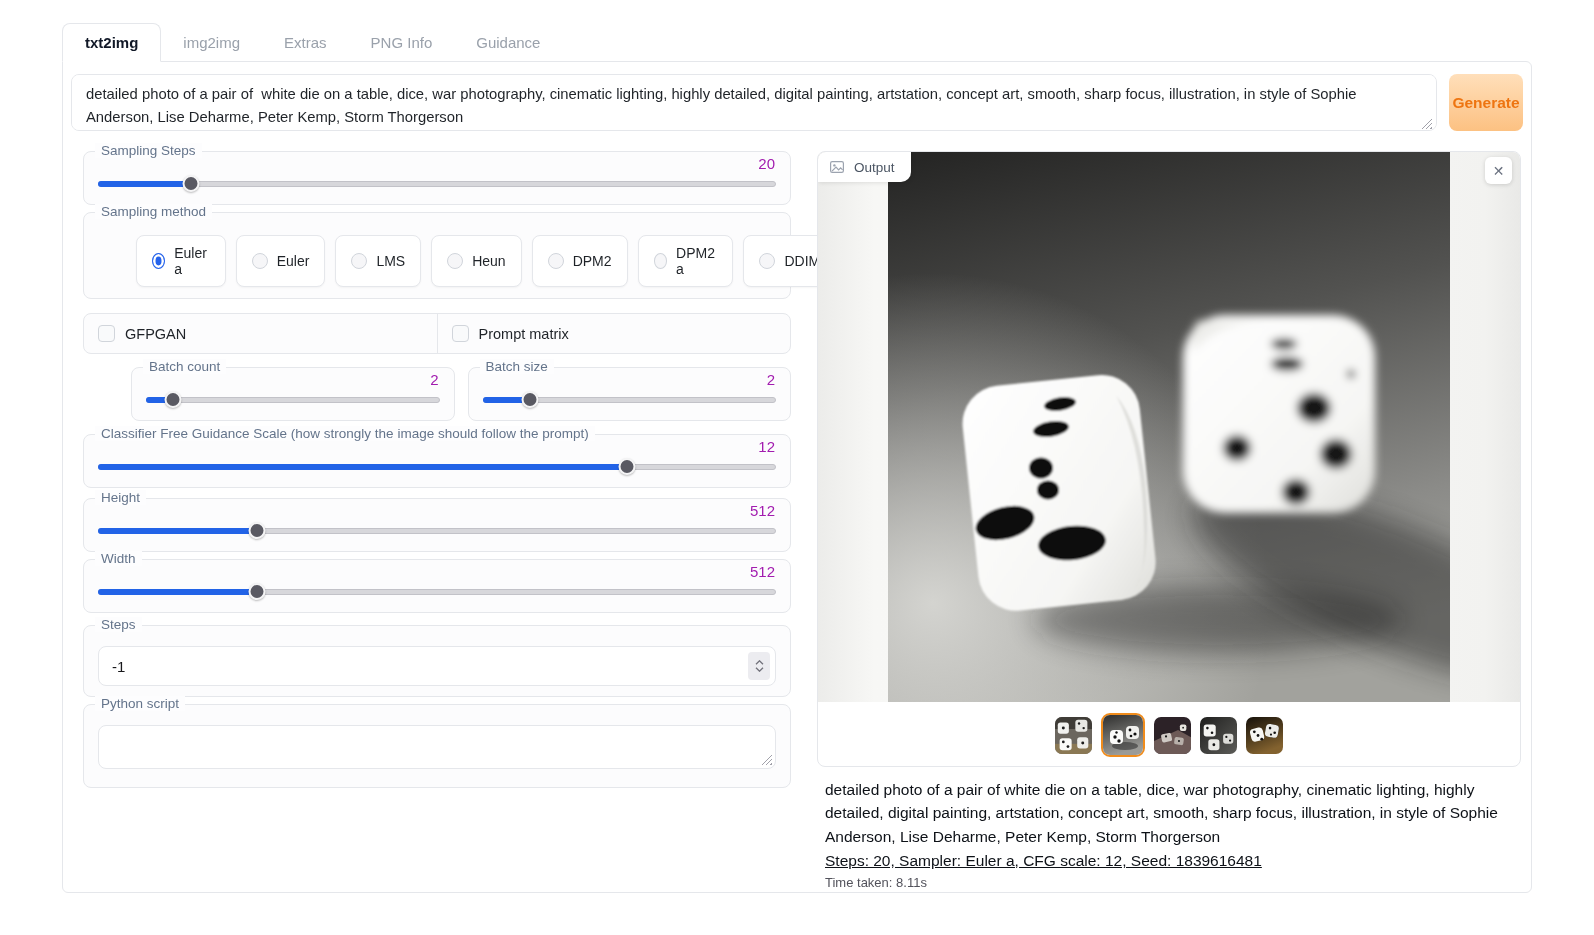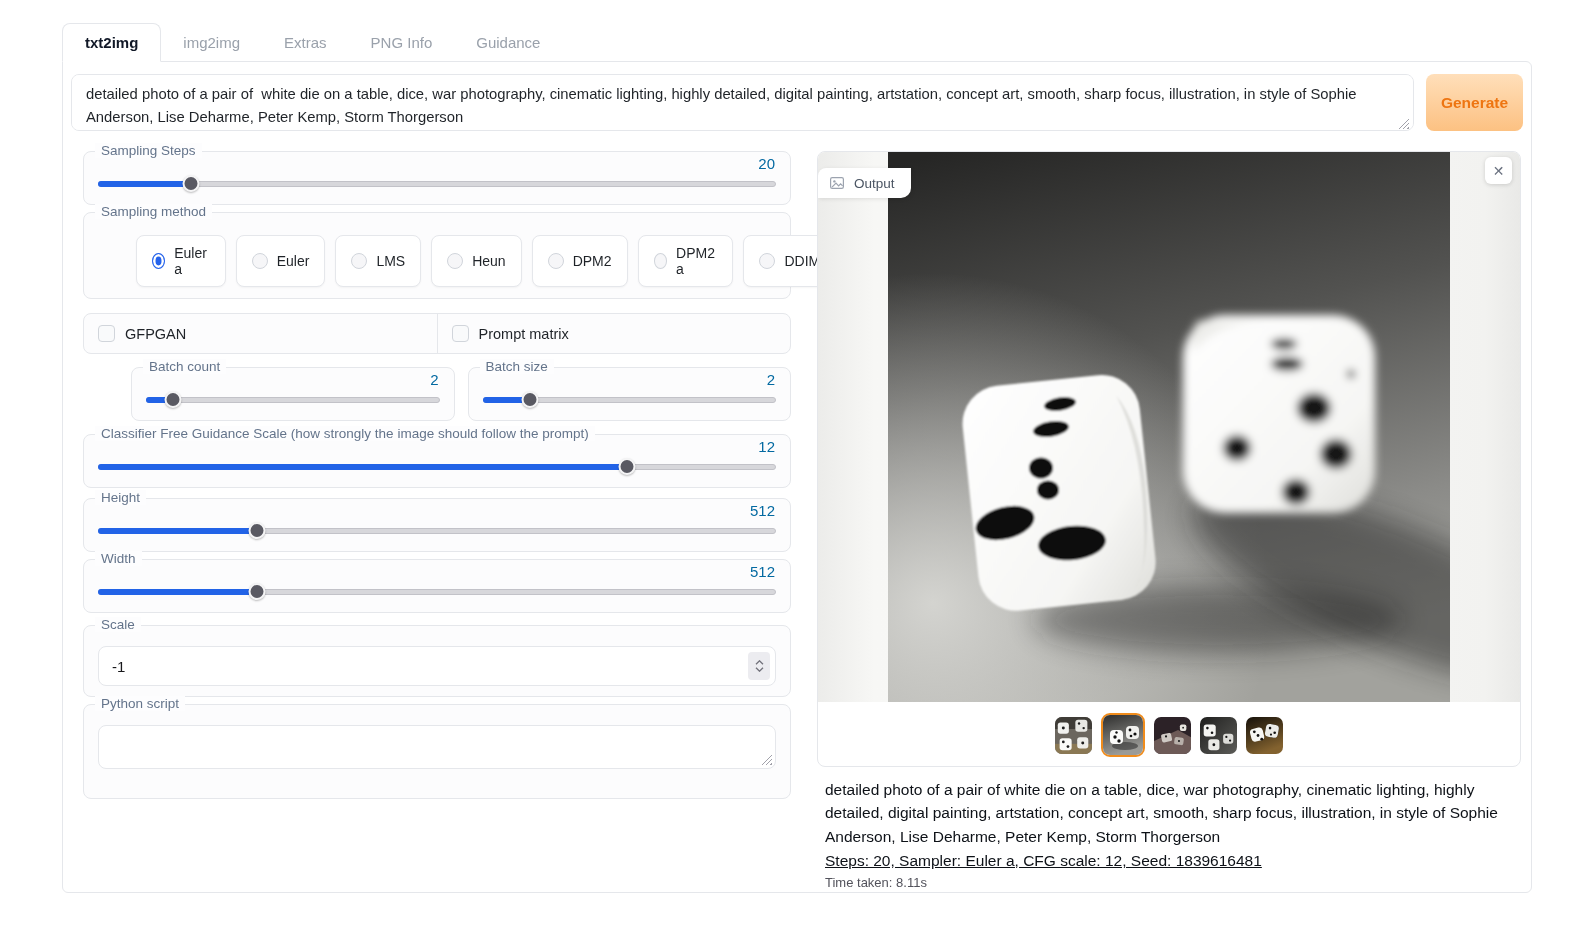--- a/index.html
+++ b/index.html
@@ -19,35 +19,35 @@
 
   
   .prompt-row { display:flex; gap:12px; padding:0 2px; }
   .prompt-wrap { position:relative; flex:1; }
   textarea.prompt { width:100%; height:57px; border:1px solid #e5e7eb; border-radius:8px;
     padding:8px 14px; font-size:14.8px; line-height:1.55; color:#1f2328; resize:none;
     font-family:inherit; outline:none; background:#fff; }
   .resize-corner { position:absolute; right:5px; bottom:6px; width:11px; height:11px;
     background:repeating-linear-gradient(135deg, transparent 0 2px, #a1a1aa 2px 3px);
     clip-path:polygon(100% 0, 0 100%, 100% 100%); }
-  .generate-btn { width:97px; height:57px; border:none; border-radius:8px; cursor:pointer;
+  .generate-btn { width:74px; height:57px; border:none; border-radius:8px; cursor:pointer;
     background:linear-gradient(180deg,#ffdfba 0%,#fcc182 100%);
     color:#ee7511; font-size:15.5px; font-weight:700; font-family:inherit; }
 
   
   .cols { display:flex; gap:26px; margin-top:16px; padding:0 4px 0 14px; }
   .left-col { width:708px; }
   .right-col { flex:1; }
 
   
   .fs { position:relative; border:1px solid #e5e7eb; border-radius:8px;
     background:#fcfcfd; padding:16px 14px 12px; }
   .fs .legend { position:absolute; top:-9px; left:11px; padding:0 6px; font-size:13.5px;
     color:#64748b; background:#fdfdfe; white-space:nowrap; }
-  .fs-value { position:absolute; top:3px; right:15px; font-size:15px; color:#0369a1; }
+  .fs-value { position:absolute; top:3px; right:15px; font-size:15px; color:#a21caf; }
 
   .slider-row { position:relative; height:16px; margin-top:8px; cursor:pointer; }
   .slider-track { position:absolute; left:0; right:0; top:5px; height:6px;
     background:#d7d7db; border:1px solid #c2c2c8; border-radius:4px; }
   .slider-fill { position:absolute; left:0; top:5px; height:6px; background:#2263e7;
     border-radius:4px 0 0 4px; }
   .slider-handle { position:absolute; top:-1px; width:17px; height:17px; border-radius:50%;
     background:#595962; border:2px solid #f4f4f5; box-shadow:0 1px 2px rgba(0,0,0,.25);
     transform:translateX(-50%); cursor:grab; }
 
@@ -86,21 +86,21 @@
     margin-top:4px; resize:none; font-family:inherit; outline:none; background:#fff; }
   .py-wrap { position:relative; }
   .py-wrap .resize-corner { right:4px; bottom:8px; }
 
   
   .gallery { position:relative; border:1px solid #e5e7eb; border-radius:8px; background:#fff;
     height:616px; overflow:hidden; }
   .gallery-stage { height:550px; display:flex; justify-content:center;
     background:linear-gradient(90deg,#ececea 0%,#f7f7f5 8%,#fafaf8 50%,#f2f2f0 95%,#e9e9e7 100%); }
   .gallery-stage svg { display:block; }
-  .output-badge { position:absolute; top:16px; left:0; z-index:4; display:flex; align-items:center;
+  .output-badge { position:absolute; top:0; left:0; z-index:4; display:flex; align-items:center;
     gap:9px; background:#fff; padding:7px 16px 7px 11px; border-radius:8px 0 10px 0;
     box-shadow:1px 1px 4px rgba(0,0,0,.10); color:#4b5563; font-size:13.5px; }
   .close-btn { position:absolute; top:5px; right:8px; z-index:4; width:27px; height:27px;
     border:none; border-radius:6px; background:#fff; box-shadow:0 1px 4px rgba(0,0,0,.15);
     color:#6b7280; font-size:14px; cursor:pointer; display:flex; align-items:center;
     justify-content:center; font-family:inherit; }
   .thumbs { height:66px; display:flex; align-items:center; justify-content:center; gap:9px; }
   .thumb { width:37px; height:37px; border-radius:7px; overflow:hidden; cursor:pointer;
     flex:0 0 auto; }
   .thumb svg { width:100%; height:100%; display:block; }
@@ -242,35 +242,35 @@
           <span class="legend">Width</span>
           <div class="fs-value">512</div>
           <div class="slider-row">
             <div class="slider-track"></div>
             <div class="slider-fill" style="width: 23.5%;"></div>
             <div class="slider-handle" style="left: 23.5%;"></div>
           </div>
         </div>
 
         <div class="fs" style="margin-top:12px; padding-bottom:10px;">
-          <span class="legend">Scale</span>
+          <span class="legend">Steps</span>
           <div class="seed-input-wrap">
             <input class="seed" value="-1" style="">
             <div class="spinner">
               <svg width="9" height="5" viewBox="0 0 9 5">
                   <path d="M1 4.2 L4.5 0.8 L8 4.2" stroke="#71717a" stroke-width="1.3" fill="none"></path>
                 </svg>
               <svg width="9" height="5" viewBox="0 0 9 5">
                   <path d="M1 0.8 L4.5 4.2 L8 0.8" stroke="#71717a" stroke-width="1.3" fill="none"></path>
                 </svg>
             </div>
           </div>
         </div>
 
-        <div class="fs" style="margin-top:7px; padding-bottom:25px;">
+        <div class="fs" style="margin-top:7px; padding-bottom:14px;">
           <span class="legend">Python script</span>
           <div class="py-wrap">
             <textarea class="pyscript" spellcheck="false" style=""></textarea>
             <div class="resize-corner"></div>
           </div>
         </div>
 
       </div>
 
       <div class="right-col">

